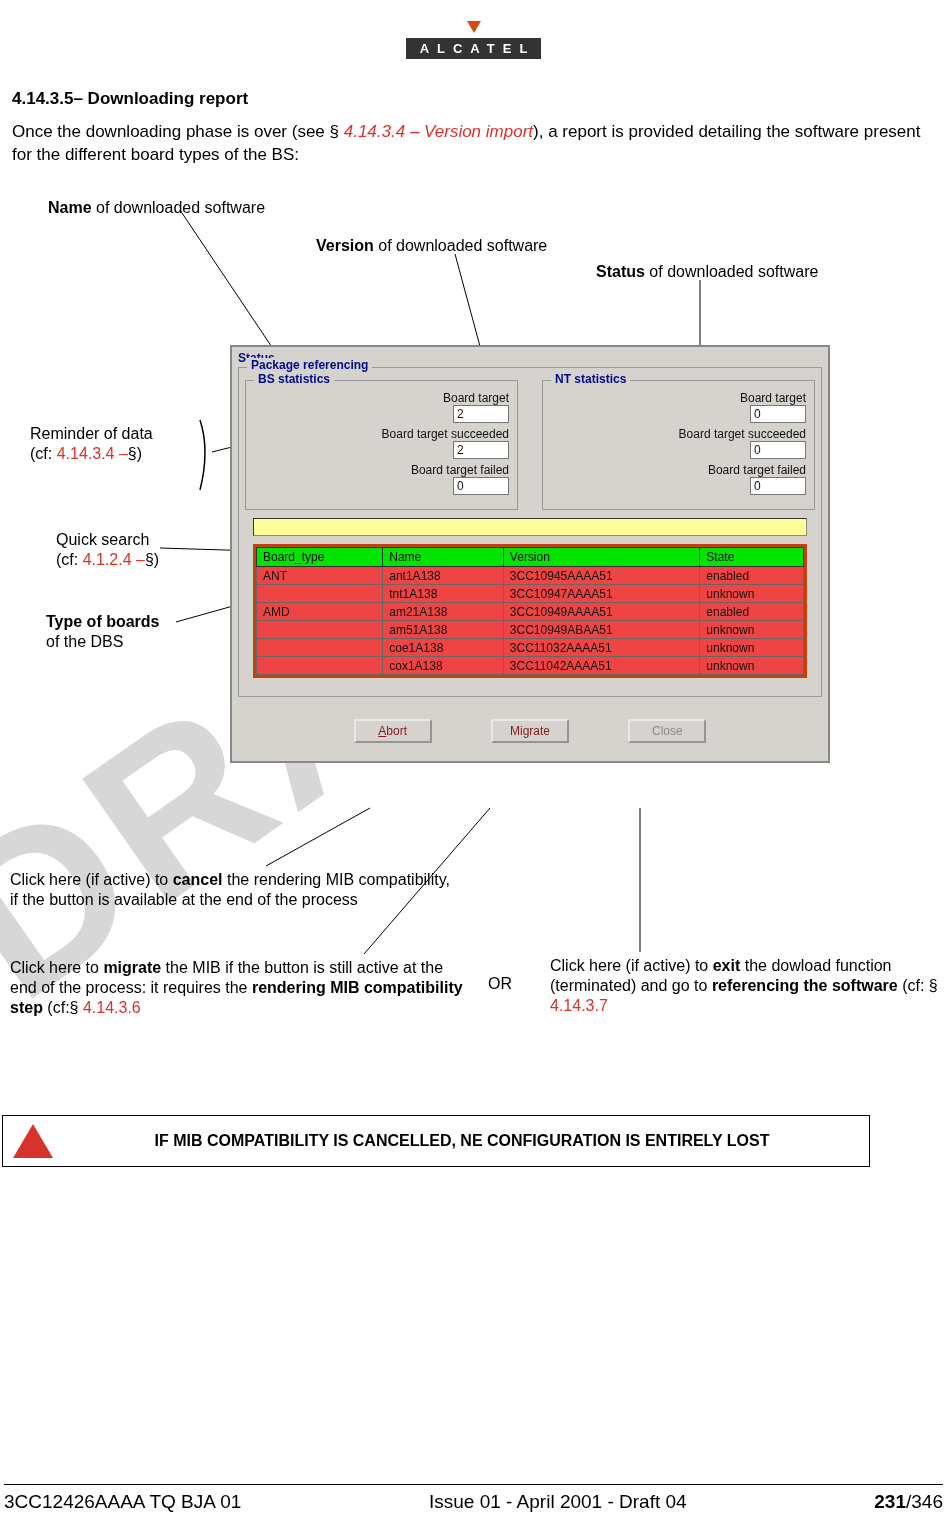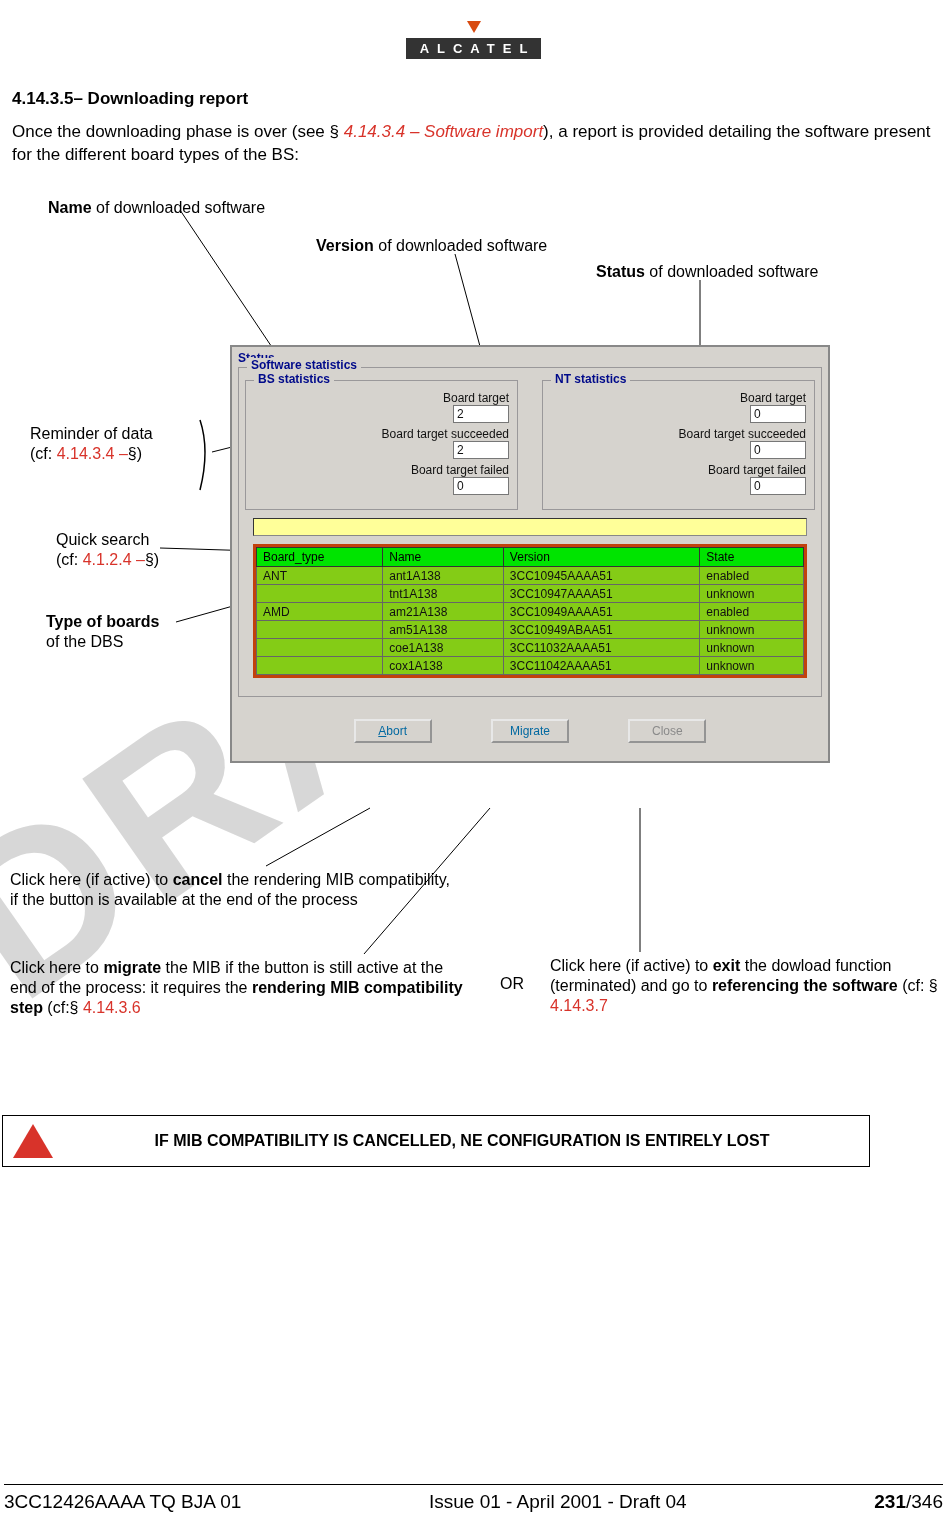--- a/index.html
+++ b/index.html
@@ -71,27 +71,27 @@
 
   .grid {
     margin: 8px 8px 10px 8px; border: 3px solid #c2410c; background:#fff;
     font-size: 12px;
   }
   .grid table { border-collapse: collapse; width: 100%; }
   .grid th {
     background: #00e400; color:#000; text-align:left; font-weight: normal;
     border: 1px solid #333; padding: 2px 6px; font-size: 12px;
   }
-  .grid td { border: 1px solid #666; padding: 1px 6px; height: 18px; background:#84cc16; }
+  .grid td { border: 1px solid #666; padding: 1px 6px; height: 18px; background:#ef4444; }
 
   .btn-row { text-align: center; padding: 14px 0 18px 0; }
   .btn {
     display: inline-block; min-width: 78px; padding: 3px 12px;
     background: #d6d3ce; border: 2px outset #e8e8e8; margin: 0 28px;
-    font-size: 12px; text-align:center; color:#0369a1;
+    font-size: 12px; text-align:center; color:#7f1d1d;
   }
   .btn.disabled { color: #8a8a8a; }
   .btn .ul { text-decoration: underline; }
 
   
   svg.lines { position: absolute; left:0; top:0; width: 947px; height: 1100px; pointer-events:none; }
 
   
   .wm {
     position: absolute; left: 30px; top: 600px; width: 640px; height: 640px;
@@ -128,21 +128,21 @@
 <div class="page">
 
   <div class="logo-block">
     <div class="logo-tri"></div><br>
     <span class="logo-bar">ALCATEL</span>
   </div>
 
   <div class="section-heading">4.14.3.5– Downloading report</div>
 
   <p class="body-text">
-    <span>Once the downloading phase is over (see § </span><span class="red-italic">4.14.3.4 – Software import</span><span>), a report is provided detailing the software present for the different board types of the BS:</span>
+    <span>Once the downloading phase is over (see § </span><span class="red-italic">4.14.3.4 – Version import</span><span>), a report is provided detailing the software present for the different board types of the BS:</span>
   </p>
 
   <div class="wm">DRAFT</div>
 
   <div class="annot" style="left:48px; top:198px;">
     <span class="bold">Name</span><span> of downloaded software</span>
   </div>
   <div class="annot" style="left:316px; top:236px;">
     <span class="bold">Version</span><span> of downloaded software</span>
   </div>
@@ -166,21 +166,21 @@
   </div>
 
   <div class="annot" style="left:10px; top:870px; width:440px;">
     <span>Click here (if active) to </span><span class="bold">cancel</span><span> the rendering MIB compatibility, if the button is available at the end of the process</span>
   </div>
 
   <div class="annot" style="left:10px; top:958px; width:460px;">
     <span>Click here to </span><span class="bold">migrate</span><span> the MIB if the button is still active at the end of the process: it requires the </span><span class="bold">rendering MIB compatibility step</span><span> (cf:§ </span><span class="red">4.14.3.6</span>
   </div>
 
-  <div class="annot bold" style="left:500px; top:974px;">OR</div>
+  <div class="annot bold" style="left:488px; top:974px;">OR</div>
 
   <div class="annot" style="left:550px; top:956px; width:390px;">
     <span>Click here (if active) to </span><span class="bold">exit</span><span> the dowload function (terminated) and go to </span><span class="bold">referencing the software</span><span> (cf: § </span><span class="red">4.14.3.7</span>
   </div>
 
   <svg class="lines">
     <line x1="180" y1="210" x2="420" y2="568" stroke="#000" stroke-width="1"></line>
     <line x1="455" y1="254" x2="540" y2="568" stroke="#000" stroke-width="1"></line>
     <line x1="700" y1="280" x2="700" y2="568" stroke="#000" stroke-width="1"></line>
     <path d="M 200 420 Q 210 450 200 490" fill="none" stroke="#000" stroke-width="1.5"></path>
@@ -190,21 +190,21 @@
     <line x1="266" y1="866" x2="370" y2="808" stroke="#000" stroke-width="1"></line>
     <line x1="364" y1="954" x2="490" y2="808" stroke="#000" stroke-width="1"></line>
     <line x1="640" y1="952" x2="640" y2="808" stroke="#000" stroke-width="1"></line>
   </svg>
 
   <div class="shot-wrap">
     <div class="app-window">
       <div class="grp-title">Status</div>
 
       <div class="grp-box">
-        <span class="legend">Software statistics</span>
+        <span class="legend">Package referencing</span>
 
         <div class="stats-row">
           <div class="stats-col">
             <span class="legend">BS statistics</span>
             <div class="stat-line">
                 <span class="lbl">Board target</span>
                 <span class="val">2</span>
               </div>
             <div class="stat-line">
                 <span class="lbl">Board target succeeded</span>

